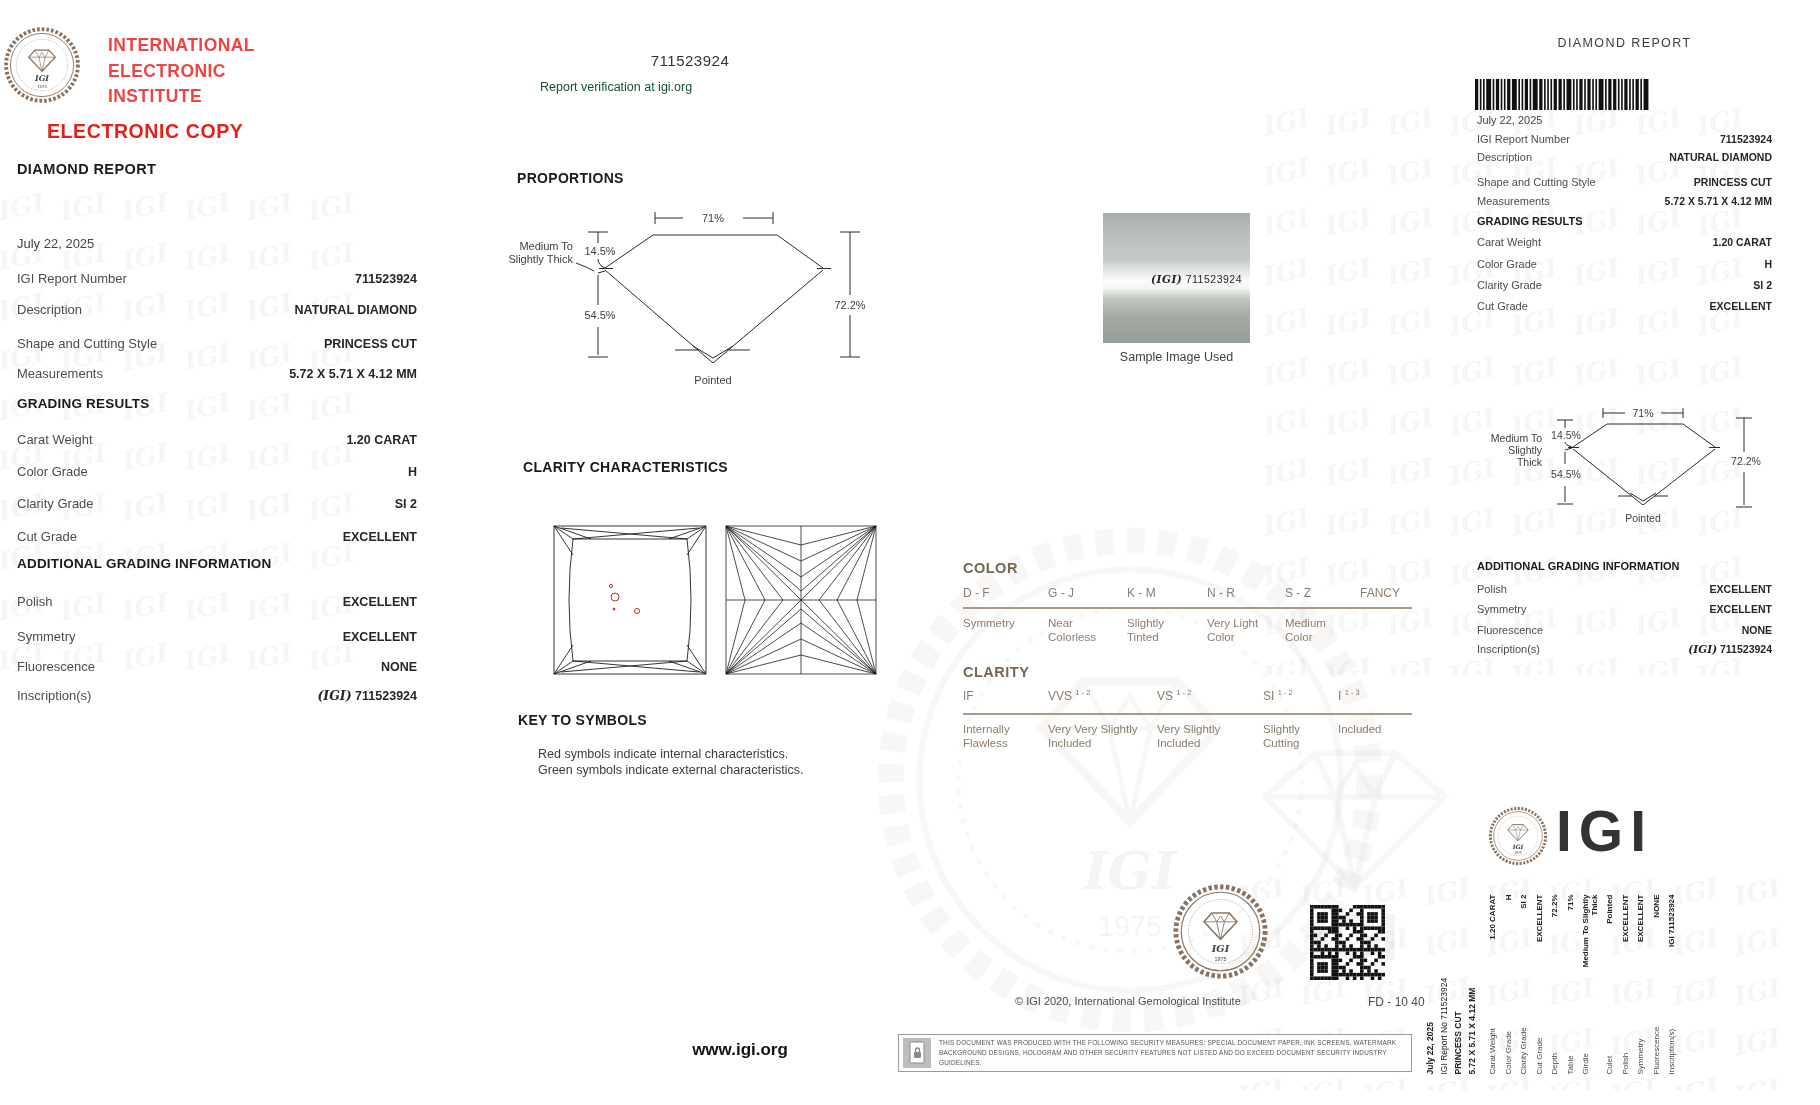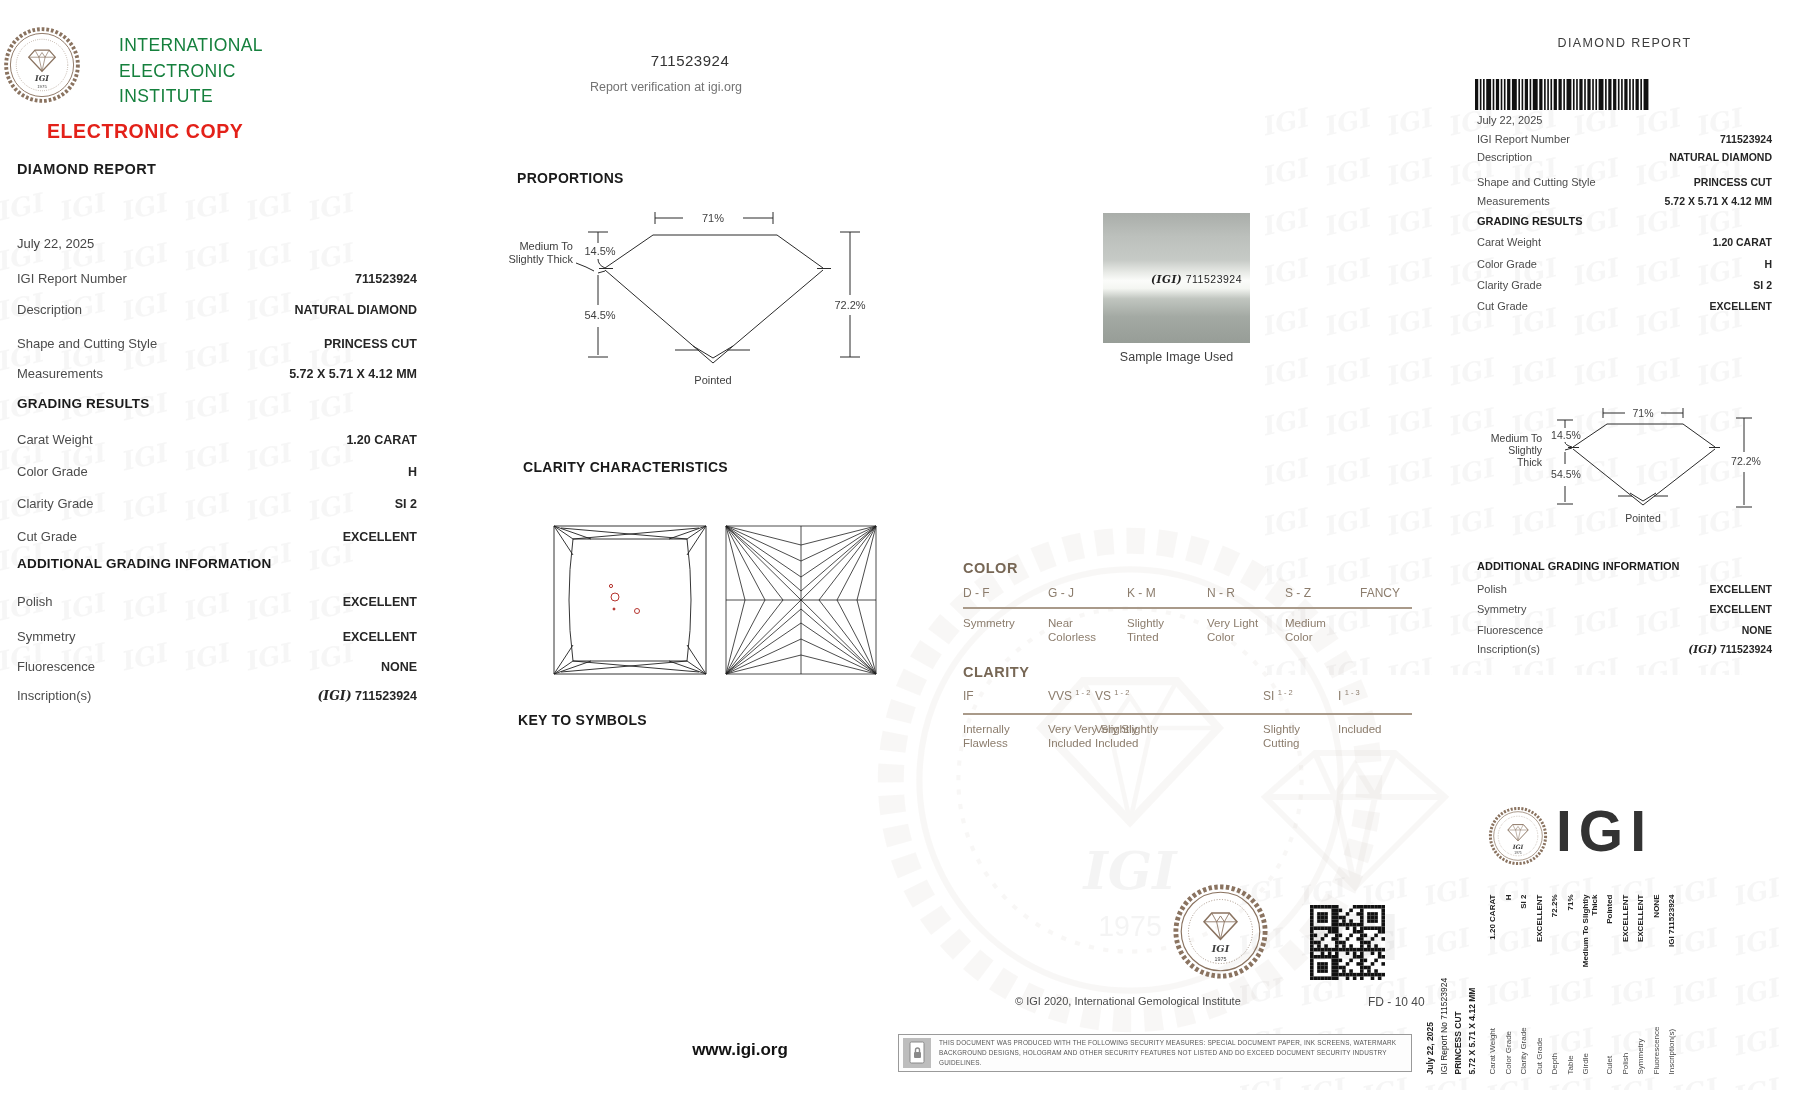--- a/index.html
+++ b/index.html
@@ -13,34 +13,34 @@
   .page{position:relative;width:1820px;height:1105px;background:#fff;overflow:hidden;}
 
   
   .wm-tiles{position:absolute;display:flex;flex-wrap:wrap;overflow:hidden;opacity:.07;pointer-events:none;}
   .wm-tiles span{width:62px;height:50px;font:italic 700 26px "DejaVu Serif",serif;color:#8a8a8a;transform:rotate(-12deg);}
   .wm-seal{position:absolute;pointer-events:none;}
   .wm-gem{position:absolute;pointer-events:none;}
 
   
   .logo-seal{position:absolute;left:3px;top:26px;width:78px;height:78px;color:var(--seal-brown);}
-  .org-name{position:absolute;left:119px;top:33px;font-size:17.5px;font-weight:400;color:#15803d;line-height:25.5px;letter-spacing:.4px;}
+  .org-name{position:absolute;left:108px;top:33px;font-size:17.5px;font-weight:700;color:#ef4444;line-height:25.5px;letter-spacing:.4px;}
   .electronic-copy{position:absolute;left:47px;top:120px;font-size:19.5px;font-weight:700;color:var(--accent-red);letter-spacing:.6px;}
   .report-type{position:absolute;left:17px;top:161px;font-size:14.5px;font-weight:700;color:#1c1c1c;letter-spacing:.4px;}
 
   
   .ldate{position:absolute;left:17px;top:236px;font-size:13px;color:#454545;}
   .lrow{position:absolute;left:17px;width:400px;display:flex;justify-content:space-between;align-items:baseline;font-size:13px;}
   .lrow .lab{color:#4c4c4c;}
   .lrow .val{color:#262626;font-weight:700;font-size:12.5px;text-align:right;}
   .lhead{position:absolute;left:17px;font-size:13.5px;font-weight:700;color:#1a1a1a;letter-spacing:.2px;}
 
   
   .verify-num{position:absolute;left:540px;top:52px;width:300px;text-align:center;font-size:15px;color:#333;letter-spacing:.5px;}
-  .verify-note{position:absolute;left:516px;top:80px;width:300px;text-align:center;font-size:12.5px;color:#737373;}
+  .verify-note{position:absolute;left:540px;top:80px;width:300px;text-align:left;font-size:12.5px;color:#14532d;}
 
   
   .sec-head{position:absolute;font-size:14px;font-weight:700;color:#1a1a1a;letter-spacing:.3px;}
 
   svg text{font-family:"Liberation Sans",sans-serif;fill:#3f3f3f;}
   .diagram line,.diagram path,.diagram polyline,.diagram rect,.diagram circle{vector-effect:non-scaling-stroke;}
 
   .key-lines{position:absolute;left:538px;top:747px;font-size:12.5px;color:#3c3c3c;line-height:15.5px;}
 
   
@@ -445,20 +445,24 @@
       <rect x="1" y="1" width="150" height="148"></rect>
       <path d="M76 1 V149 M1 75 H151"></path>
       <path d="M1 1 L76 20 M1 1 L76 36 M1 1 L76 52 M1 1 L76 66 M1 1 L20 75 M1 1 L40 75 M1 1 L58 75 M1 1 L76 75"></path>
       <path d="M151 1 L76 20 M151 1 L76 36 M151 1 L76 52 M151 1 L76 66 M151 1 L132 75 M151 1 L112 75 M151 1 L94 75 M151 1 L76 75"></path>
       <path d="M1 149 L76 130 M1 149 L76 114 M1 149 L76 98 M1 149 L76 84 M1 149 L20 75 M1 149 L40 75 M1 149 L58 75 M1 149 L76 75"></path>
       <path d="M151 149 L76 130 M151 149 L76 114 M151 149 L76 98 M151 149 L76 84 M151 149 L132 75 M151 149 L112 75 M151 149 L94 75 M151 149 L76 75"></path>
     </g>
   </svg>
 
   <div class="sec-head" style="left:518px;top:712px">KEY TO SYMBOLS</div>
+  <div class="key-lines">
+    <div>Red symbols indicate internal characteristics.</div>
+    <div>Green symbols indicate external characteristics.</div>
+  </div>
 
   <div class="sample-photo">
     <div class="inscr"><span class="igi-mark">(<span>IGI</span>)</span> <span>711523924</span></div>
   </div>
   <div class="sample-caption">Sample Image Used</div>
 
   <div class="scale-head" style="left:963px;top:560px">COLOR</div>
   <div class="scale-rule" style="left:963px;top:607px;width:449px"></div>
   <div class="ccol" style="left:963px;top:586px;width:70px">
       <div class="grade">D - F</div>
@@ -488,21 +492,21 @@
   <div class="scale-head" style="left:963px;top:664px">CLARITY</div>
   <div class="scale-rule" style="left:963px;top:713px;width:449px"></div>
   <div class="ccol cl" style="left:963px;top:688px;width:66px">
       <div class="grade"><span>IF</span> <sup></sup></div>
       <div class="desc">Internally Flawless</div>
     </div>
   <div class="ccol cl" style="left:1048px;top:688px;width:95px">
       <div class="grade"><span>VVS</span> <sup>1 - 2</sup></div>
       <div class="desc">Very Very Slightly Included</div>
     </div>
-  <div class="ccol cl" style="left:1095px;top:688px;width:88px">
+  <div class="ccol cl" style="left:1157px;top:688px;width:88px">
       <div class="grade"><span>VS</span> <sup>1 - 2</sup></div>
       <div class="desc">Very Slightly Included</div>
     </div>
   <div class="ccol cl" style="left:1263px;top:688px;width:58px">
       <div class="grade"><span>SI</span> <sup>1 - 2</sup></div>
       <div class="desc">Slightly Cutting</div>
     </div>
   <div class="ccol cl" style="left:1338px;top:688px;width:60px">
       <div class="grade"><span>I</span> <sup>1 - 3</sup></div>
       <div class="desc">Included</div>

